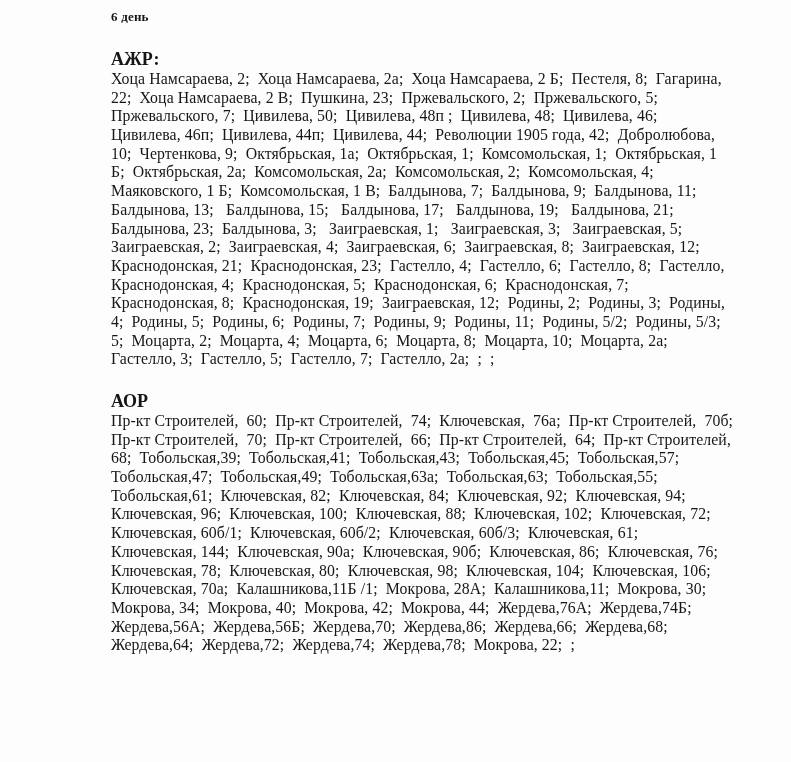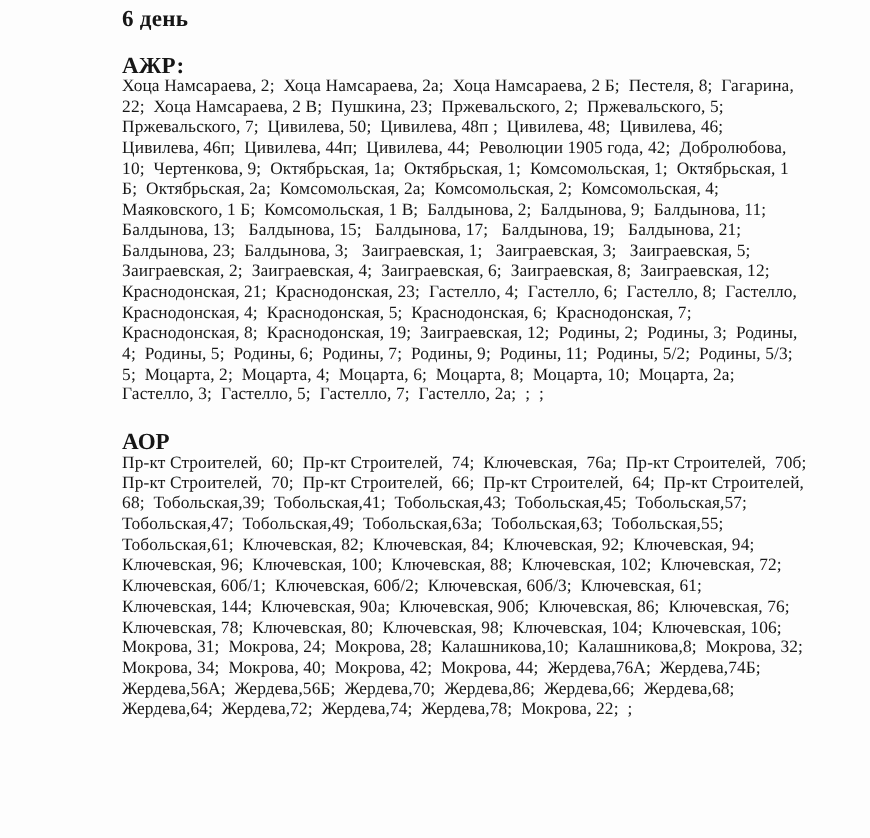--- a/index.html
+++ b/index.html
@@ -14,34 +14,34 @@
     font-family: "Liberation Serif", "DejaVu Serif", serif;
     color: #161616;
   }
   .page {
     box-sizing: border-box;
     width: 791px;
     height: 762px;
     padding: 6px 40px 0 111px;
   }
   .doc-title {
-    font-size: 21px;
+    font-size: 13px;
     font-weight: bold;
     line-height: 22px;
     margin: 0 0 21px 0;
     letter-spacing: 0.2px;
   }
   .section {
     margin: 0;
   }
   .section + .section {
     margin-top: 22px;
   }
   .section-heading {
-    font-size: 21px;
+    font-size: 18px;
     font-weight: bold;
     line-height: 21px;
     margin: 0;
     padding: 0;
   }
   .section-lines {
     margin: 0;
   }
   .address-line {
     font-size: 15.8px;
@@ -58,21 +58,21 @@
   <div id="sections">
       <section class="section">
         <h2 class="section-heading">АЖР:</h2>
         <div class="section-lines">
           <div class="address-line">Хоца Намсараева, 2;  Хоца Намсараева, 2а;  Хоца Намсараева, 2 Б;  Пестеля, 8;  Гагарина,</div>
           <div class="address-line">22;  Хоца Намсараева, 2 В;  Пушкина, 23;  Пржевальского, 2;  Пржевальского, 5;</div>
           <div class="address-line">Пржевальского, 7;  Цивилева, 50;  Цивилева, 48п ;  Цивилева, 48;  Цивилева, 46;</div>
           <div class="address-line">Цивилева, 46п;  Цивилева, 44п;  Цивилева, 44;  Революции 1905 года, 42;  Добролюбова,</div>
           <div class="address-line">10;  Чертенкова, 9;  Октябрьская, 1а;  Октябрьская, 1;  Комсомольская, 1;  Октябрьская, 1</div>
           <div class="address-line">Б;  Октябрьская, 2а;  Комсомольская, 2а;  Комсомольская, 2;  Комсомольская, 4;</div>
-          <div class="address-line">Маяковского, 1 Б;  Комсомольская, 1 В;  Балдынова, 2;  Балдынова, 9;  Балдынова, 11;</div>
+          <div class="address-line">Маяковского, 1 Б;  Комсомольская, 1 В;  Балдынова, 7;  Балдынова, 9;  Балдынова, 11;</div>
           <div class="address-line">Балдынова, 13;   Балдынова, 15;   Балдынова, 17;   Балдынова, 19;   Балдынова, 21;</div>
           <div class="address-line">Балдынова, 23;  Балдынова, 3;   Заиграевская, 1;   Заиграевская, 3;   Заиграевская, 5;</div>
           <div class="address-line">Заиграевская, 2;  Заиграевская, 4;  Заиграевская, 6;  Заиграевская, 8;  Заиграевская, 12;</div>
           <div class="address-line">Краснодонская, 21;  Краснодонская, 23;  Гастелло, 4;  Гастелло, 6;  Гастелло, 8;  Гастелло,</div>
           <div class="address-line">Краснодонская, 4;  Краснодонская, 5;  Краснодонская, 6;  Краснодонская, 7;</div>
           <div class="address-line">Краснодонская, 8;  Краснодонская, 19;  Заиграевская, 12;  Родины, 2;  Родины, 3;  Родины,</div>
           <div class="address-line">4;  Родины, 5;  Родины, 6;  Родины, 7;  Родины, 9;  Родины, 11;  Родины, 5/2;  Родины, 5/3;</div>
           <div class="address-line">5;  Моцарта, 2;  Моцарта, 4;  Моцарта, 6;  Моцарта, 8;  Моцарта, 10;  Моцарта, 2а;</div>
           <div class="address-line">Гастелло, 3;  Гастелло, 5;  Гастелло, 7;  Гастелло, 2а;  ;  ;</div>
         </div>
@@ -82,20 +82,20 @@
         <div class="section-lines">
           <div class="address-line">Пр-кт Строителей,  60;  Пр-кт Строителей,  74;  Ключевская,  76а;  Пр-кт Строителей,  70б;</div>
           <div class="address-line">Пр-кт Строителей,  70;  Пр-кт Строителей,  66;  Пр-кт Строителей,  64;  Пр-кт Строителей,</div>
           <div class="address-line">68;  Тобольская,39;  Тобольская,41;  Тобольская,43;  Тобольская,45;  Тобольская,57;</div>
           <div class="address-line">Тобольская,47;  Тобольская,49;  Тобольская,63а;  Тобольская,63;  Тобольская,55;</div>
           <div class="address-line">Тобольская,61;  Ключевская, 82;  Ключевская, 84;  Ключевская, 92;  Ключевская, 94;</div>
           <div class="address-line">Ключевская, 96;  Ключевская, 100;  Ключевская, 88;  Ключевская, 102;  Ключевская, 72;</div>
           <div class="address-line">Ключевская, 60б/1;  Ключевская, 60б/2;  Ключевская, 60б/3;  Ключевская, 61;</div>
           <div class="address-line">Ключевская, 144;  Ключевская, 90а;  Ключевская, 90б;  Ключевская, 86;  Ключевская, 76;</div>
           <div class="address-line">Ключевская, 78;  Ключевская, 80;  Ключевская, 98;  Ключевская, 104;  Ключевская, 106;</div>
-          <div class="address-line">Мокрова, 31;  Мокрова, 24;  Мокрова, 28;  Калашникова,10;  Калашникова,8;  Мокрова, 32;</div>
+          <div class="address-line">Ключевская, 70а;  Калашникова,11Б /1;  Мокрова, 28А;  Калашникова,11;  Мокрова, 30;</div>
           <div class="address-line">Мокрова, 34;  Мокрова, 40;  Мокрова, 42;  Мокрова, 44;  Жердева,76А;  Жердева,74Б;</div>
           <div class="address-line">Жердева,56А;  Жердева,56Б;  Жердева,70;  Жердева,86;  Жердева,66;  Жердева,68;</div>
           <div class="address-line">Жердева,64;  Жердева,72;  Жердева,74;  Жердева,78;  Мокрова, 22;  ;</div>
         </div>
       </section>
     </div>
 </div>
 
 </body></html>

